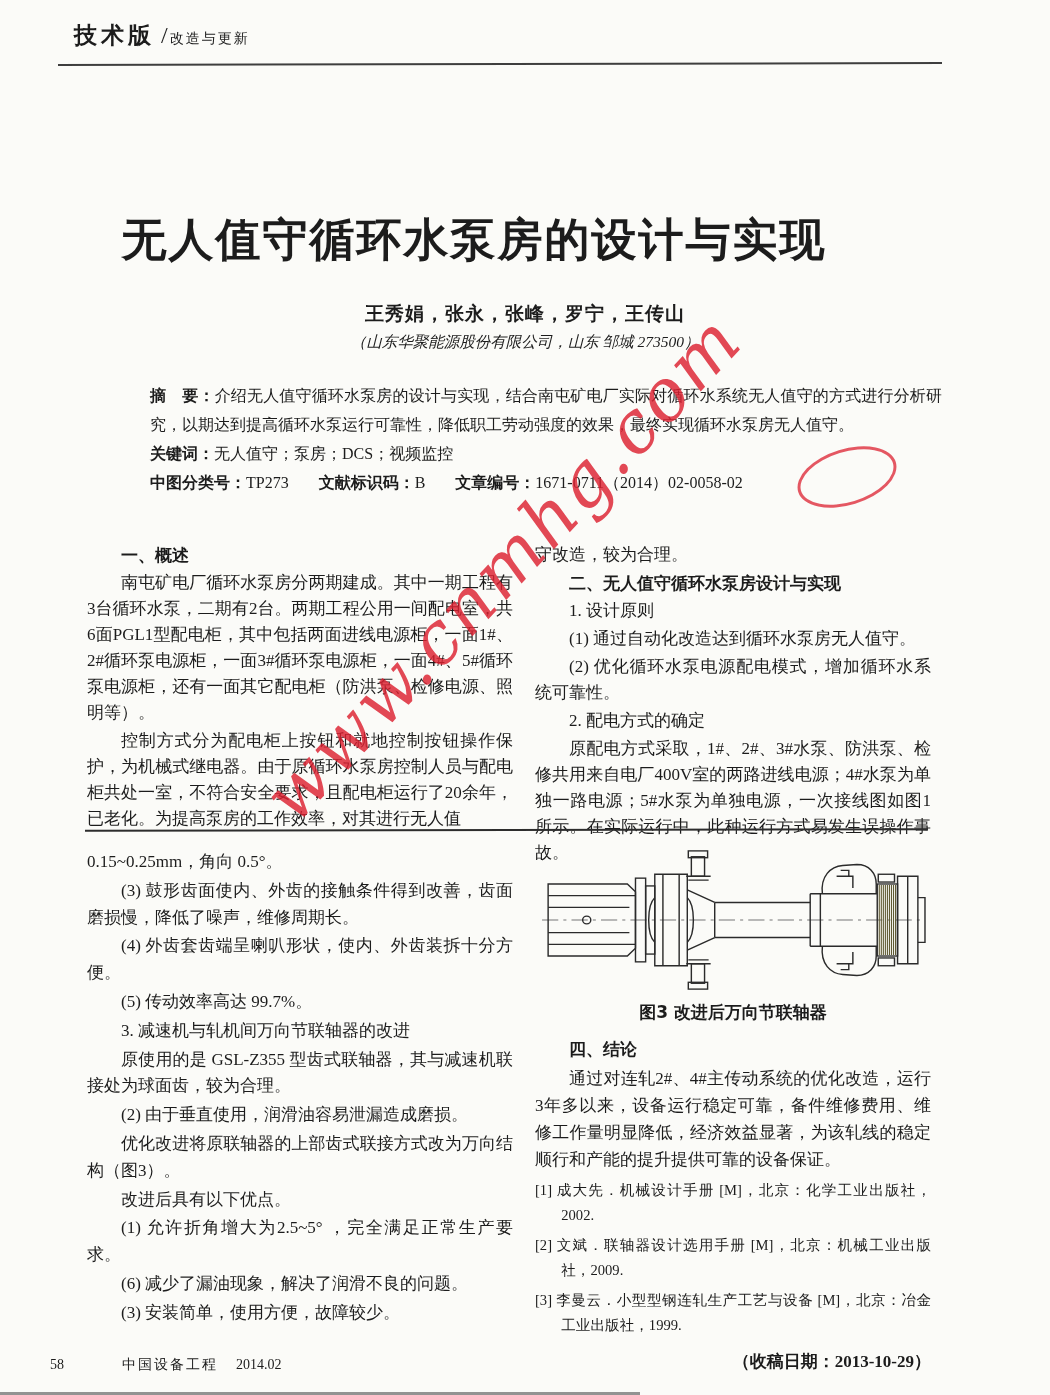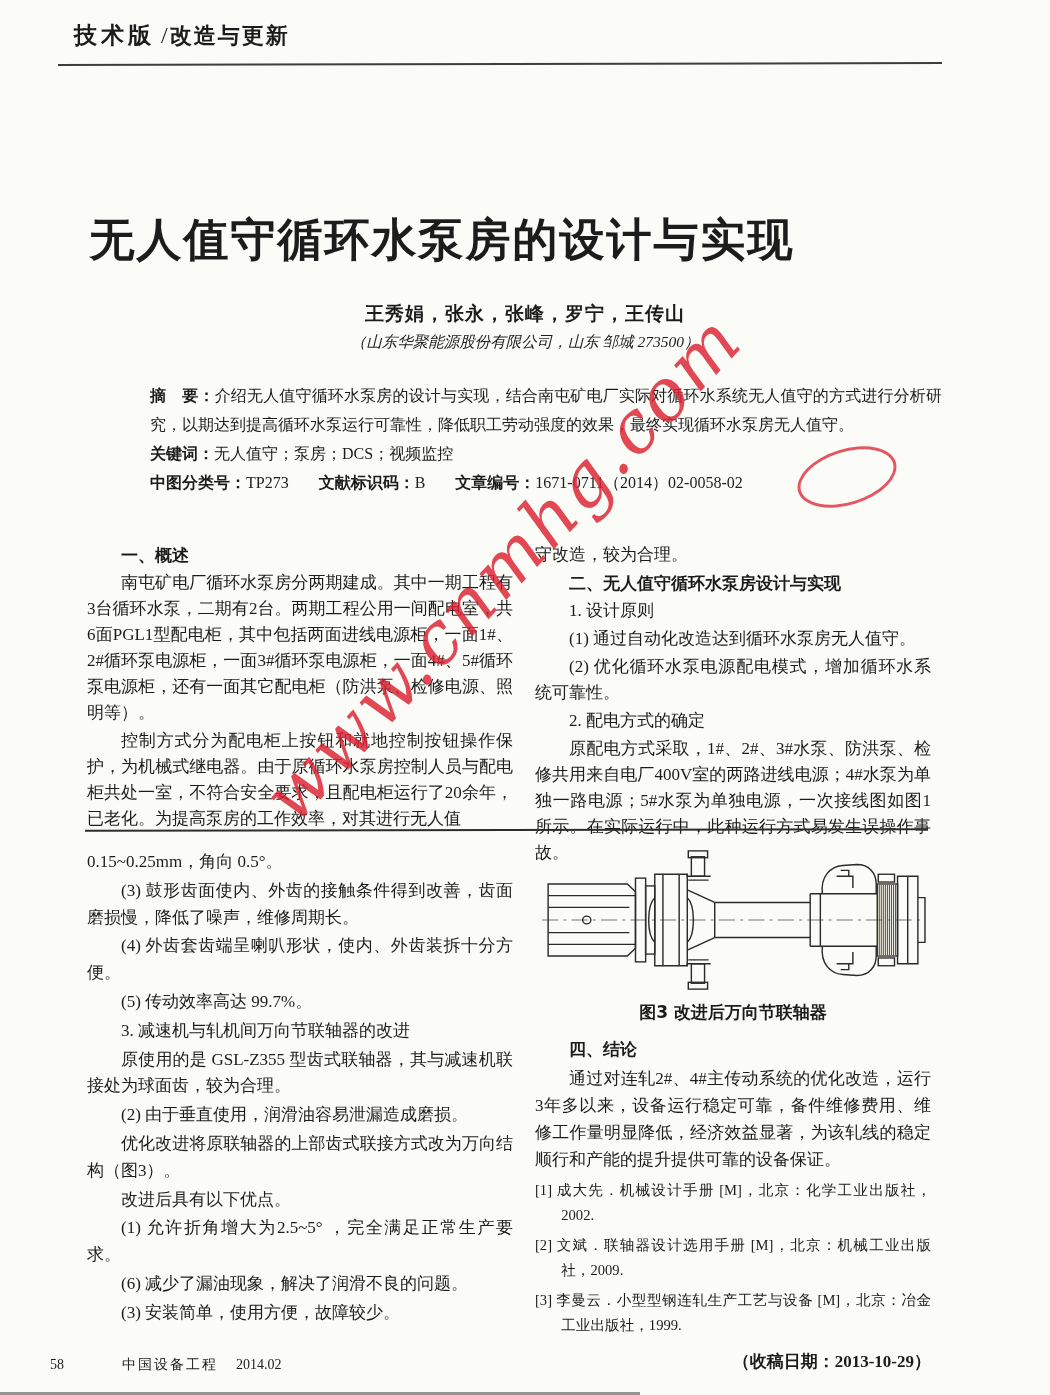--- a/index.html
+++ b/index.html
@@ -5,26 +5,26 @@
   html,body{margin:0;padding:0;}
   body{
     width:1050px;height:1395px;position:relative;overflow:hidden;
     background:#fbfbf8;color:#1c1c1c;
     font-family:"Liberation Serif","DejaVu Serif",serif;
   }
   
   .header{position:absolute;top:20px;left:74px;white-space:nowrap;}
   .hsec{font-size:23px;font-weight:600;letter-spacing:4px;}
   .hslash{font-size:24px;margin:0 2px 0 6px;font-weight:400;}
-  .hsub{font-size:22px;letter-spacing:2px;font-weight:700;}
+  .hsub{font-size:14px;letter-spacing:2px;font-weight:400;}
   .header-rule{position:absolute;top:63px;left:58px;width:884px;height:2px;background:#3e3e3e;transform:rotate(-0.12deg);}
   
   .title{position:absolute;top:210px;left:0;width:884px;text-align:center;
     font-family:"DejaVu Sans","Liberation Sans",sans-serif;font-weight:bold;
-    font-size:45px;letter-spacing:2px;}
+    font-size:45px;letter-spacing:2px;padding-left:32px;}
   .authors{position:absolute;top:301px;left:0;width:1050px;text-align:center;
     font-family:"DejaVu Sans","Liberation Sans",sans-serif;font-weight:bold;font-size:19px;letter-spacing:1px;}
   .affil{position:absolute;top:332px;left:0;width:1050px;text-align:center;font-size:15.5px;font-style:italic;}
   
   .meta{position:absolute;top:381px;left:150px;width:792px;font-size:16px;line-height:29px;}
   .meta p{margin:0;text-align:justify;}
   .mlabel{font-family:"DejaVu Sans","Liberation Sans",sans-serif;font-weight:bold;}
   .clc-row span.gap{display:inline-block;width:30px;}
   
   .twocol{position:absolute;left:85px;width:848px;display:flex;gap:18px;}

